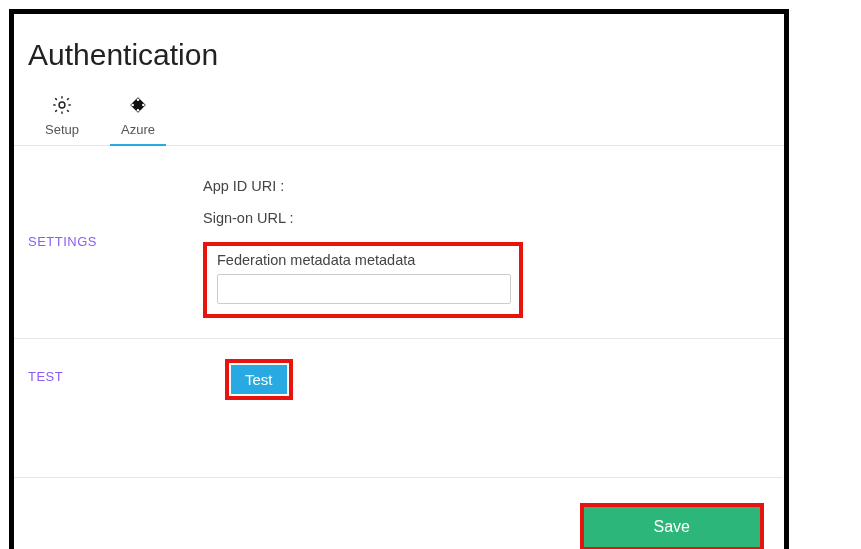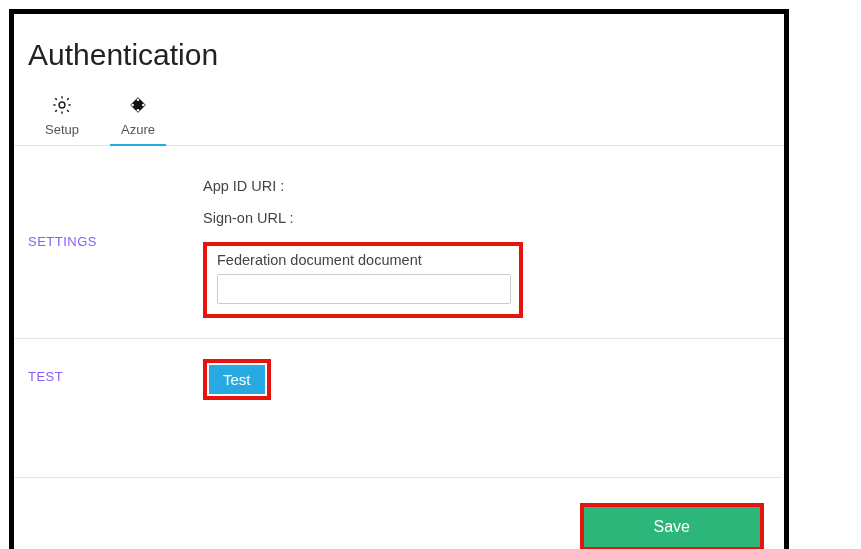--- a/index.html
+++ b/index.html
@@ -52,21 +52,21 @@
     color: #555;
     margin-top: 6px;
   }
   .tab-icon { width: 22px; height: 22px; display:flex; align-items:center; justify-content:center; }
 
   .section {
     display: flex;
     border-bottom: 1px solid #e5e5e5;
     padding: 20px 0 20px 14px;
   }
-  .section.no-border { border-bottom: none; }
+  .section.no-border { border-bottom: none; gap: 22px; }
   .section-label {
     flex: 0 0 175px;
     font-size: 13px;
     color: #8b5cf6;
     letter-spacing: 0.5px;
     padding-top: 68px;
   }
   .section-label.test-lab { padding-top: 10px; }
   .section-body { flex: 1; }
   .field-row {
@@ -161,21 +161,21 @@
       <span class="tab-label">Azure</span>
     </div>
   </div>
 
   <div class="section">
     <div class="section-label">SETTINGS</div>
     <div class="section-body">
       <div class="field-row">App ID URI :</div>
       <div class="field-row">Sign-on URL :</div>
       <div class="highlight-box">
-        <span class="fmd-label">Federation document document</span>
+        <span class="fmd-label">Federation metadata metadata</span>
         <input class="fmd-input" type="text" value="" style="">
       </div>
     </div>
   </div>
 
   <div class="section no-border">
     <div class="section-label test-lab">TEST</div>
     <div class="section-body">
       <span class="test-wrap">
         <button class="test-btn">Test</button>

